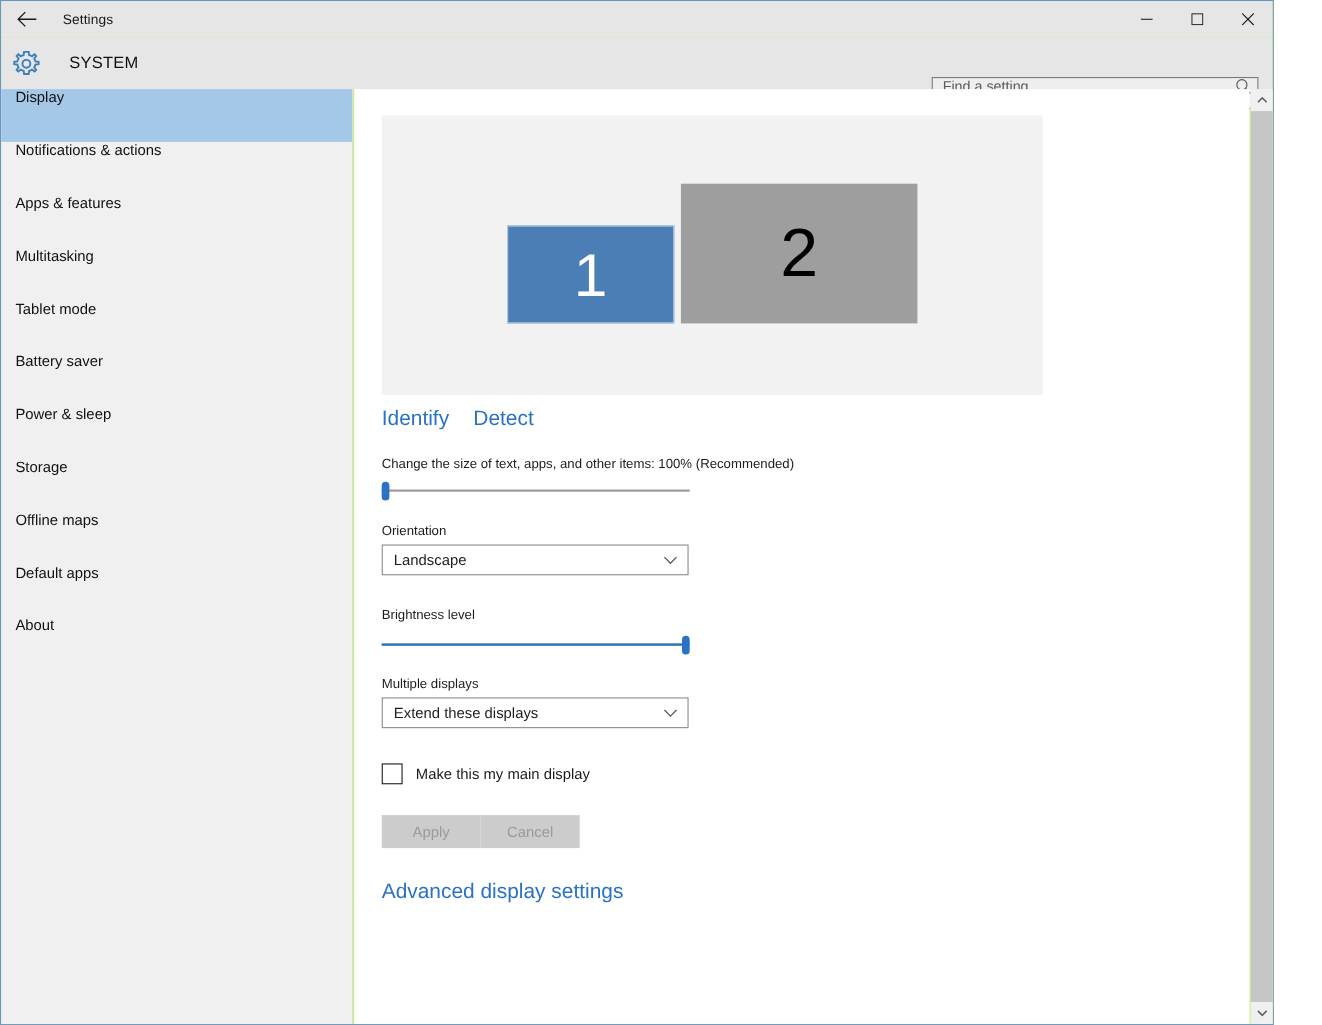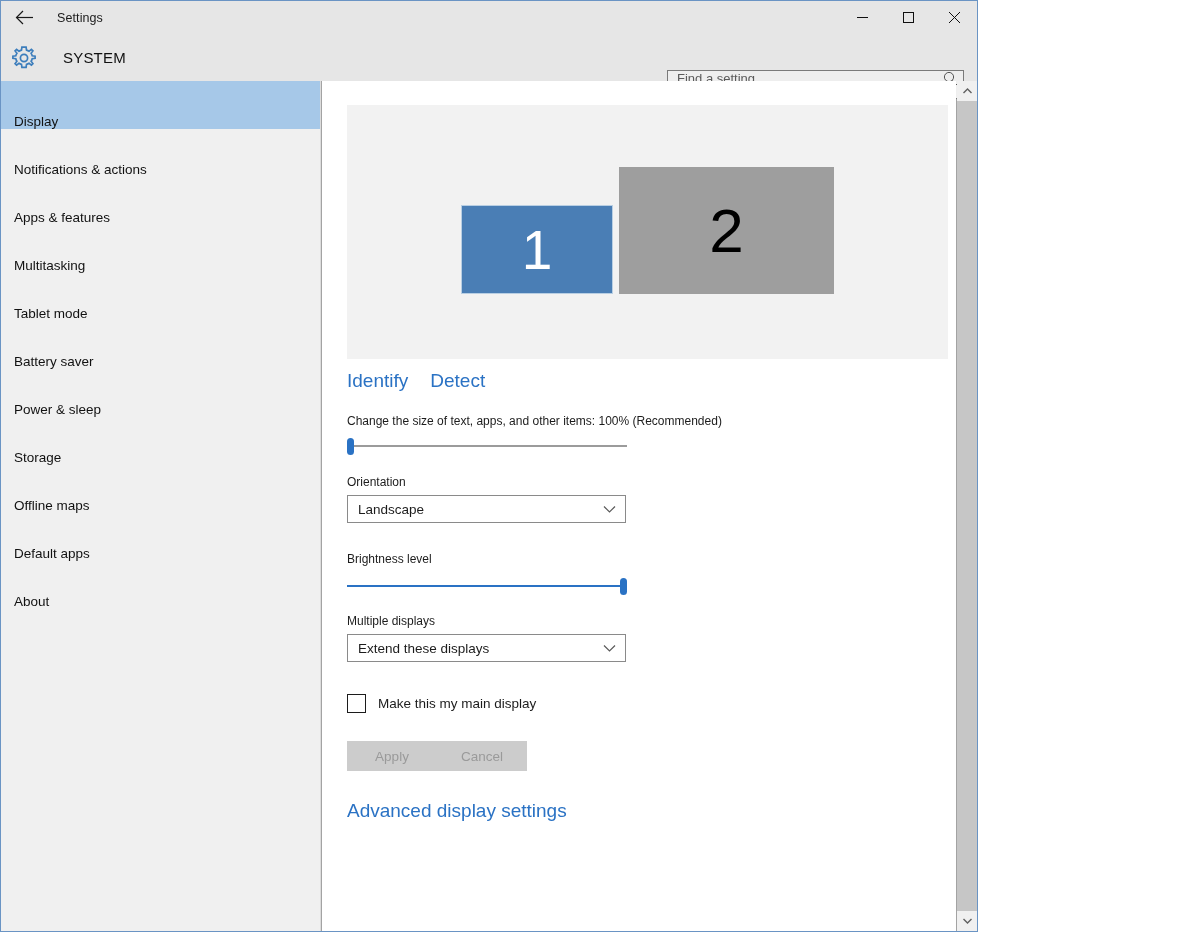--- a/index.html
+++ b/index.html
@@ -7,23 +7,23 @@
     padding: 0;
     background: #ffffff;
   }
   body {
     font-family: "Liberation Sans", sans-serif;
     -webkit-font-smoothing: antialiased;
   }
 
   #app {
     position: relative;
-    width: 978px;
+    width: 1158px;
     height: 932px;
-    background: #a3a3a3;
+    background: #bef264;
     border: 1px solid #6a94c4;
     box-sizing: border-box;
     overflow: hidden;
   }
 
   
   .titlebar {
     position: absolute;
     left: 0; top: 0;
     width: 100%;
@@ -130,21 +130,21 @@
     left: 0; top: 0;
     width: 320px;
     height: 100%;
     background: #f0f0f0;
     border-right: 1px solid #dcdcdc;
     box-sizing: border-box;
   }
   .nav-item {
     height: 48px;
     display: flex;
-    align-items: flex-end;
+    align-items: flex-start;
     padding-left: 13px;
     font-size: 13.5px;
     color: #111111;
     cursor: pointer;
     box-sizing: border-box;
   }
   .nav-item.selected {
     background: #a6c8e8;
   }
 

